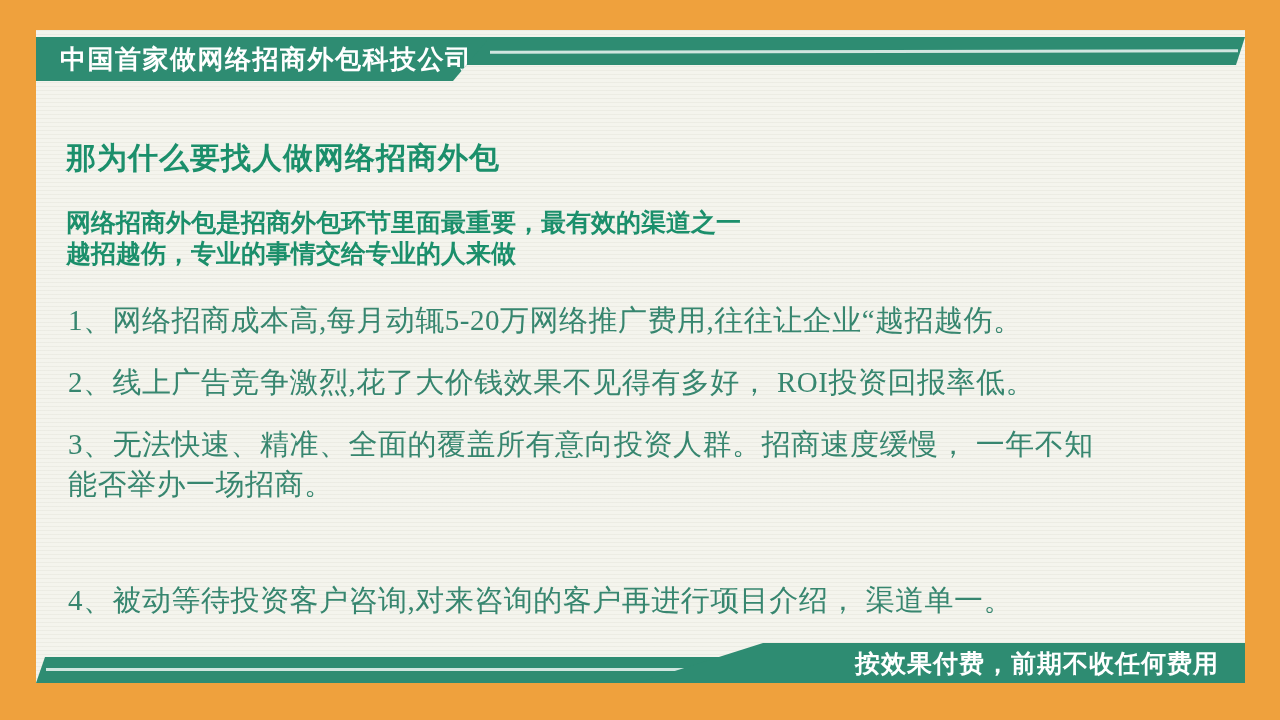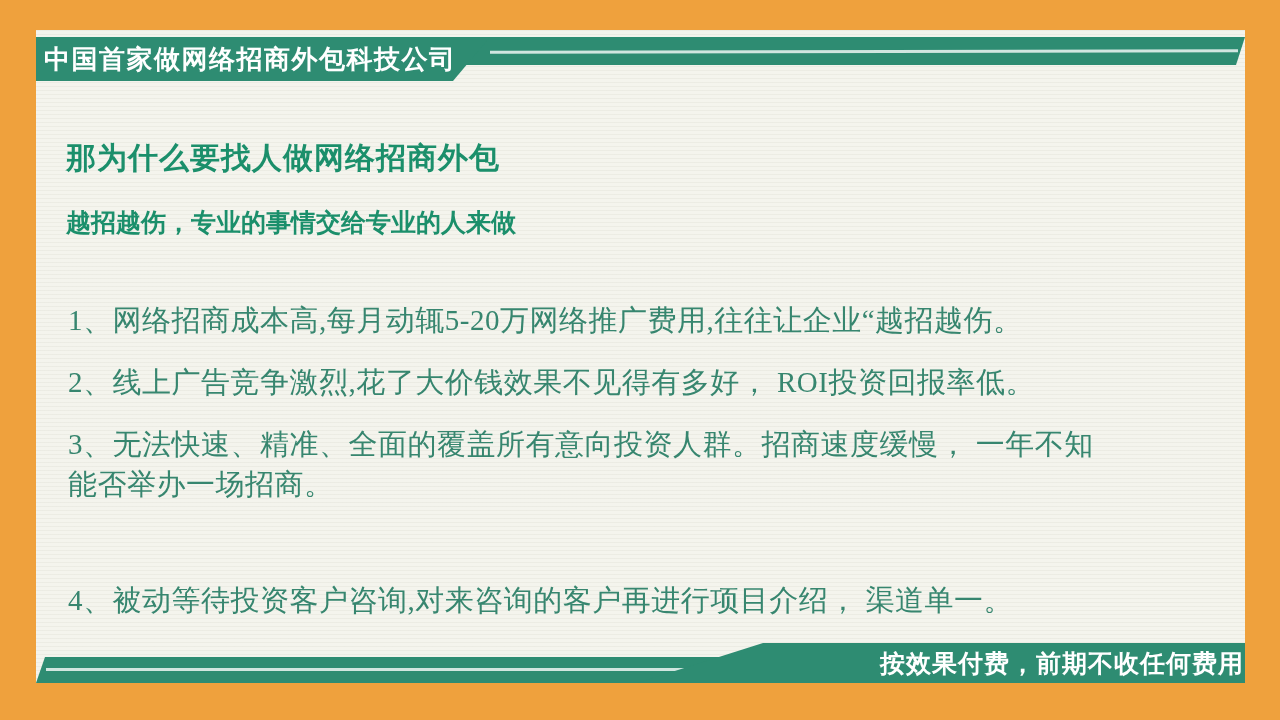--- a/index.html
+++ b/index.html
@@ -21,21 +21,21 @@
     position:absolute;left:36px;top:37px;width:1209px;height:28px;
     clip-path:polygon(0 0,100% 0,calc(100% - 9px) 100%,0 100%);
   }
   .header-tab{
     position:absolute;left:36px;top:37px;width:454px;height:44px;
     clip-path:polygon(0 0,100% 0,calc(100% - 37px) 100%,0 100%);
     display:flex;align-items:center;
   }
   .header-title{
     color:#ffffff;font-weight:bold;font-size:26px;letter-spacing:1.5px;
-    padding-left:8px;white-space:nowrap;
+    padding-left:24px;white-space:nowrap;
   }
   .header-stripe{
     position:absolute;left:490px;top:50px;width:748px;height:3px;
     background:rgba(255,255,255,0.78);
     transform:rotate(-0.12deg);
   }
   
   .page-title{
     position:absolute;left:66px;top:138px;
     font-size:30px;font-weight:bold;letter-spacing:1px;white-space:nowrap;
@@ -60,21 +60,21 @@
     position:absolute;left:36px;top:657px;width:1209px;height:26px;
     clip-path:polygon(9px 0,100% 0,100% 100%,0 100%);
   }
   .footer-tab{
     position:absolute;left:637px;top:643px;width:608px;height:40px;
     clip-path:polygon(126px 0,100% 0,100% 100%,0 100%);
     display:flex;align-items:center;justify-content:flex-end;
   }
   .footer-slogan{
     color:#ffffff;font-weight:bold;font-size:25px;letter-spacing:1px;
-    padding-right:1px;white-space:nowrap;
+    padding-right:26px;white-space:nowrap;
   }
   .footer-stripe{
     position:absolute;left:46px;top:668px;width:674px;height:3px;
     background:rgba(255,255,255,0.78);
   }
 </style>
 </head>
 <body>
 
 <div class="slide">
@@ -85,20 +85,21 @@
 
   <div class="header-band" style="background-color: rgb(46, 140, 114);"></div>
   <div class="header-stripe"></div>
   <div class="header-tab" style="background-color: rgb(46, 140, 114);">
     <span class="header-title">中国首家做网络招商外包科技公司</span>
   </div>
 
   <div class="page-title" style="color: rgb(27, 143, 107);">那为什么要找人做网络招商外包</div>
 
   <div class="subtitle" style="color: rgb(27, 143, 107);">
+    <div>网络招商外包是招商外包环节里面最重要，最有效的渠道之一</div>
     <div>越招越伤，专业的事情交给专业的人来做</div>
   </div>
 
   <div class="points">
     <p class="point p1" style="color: rgb(55, 134, 111);">1、网络招商成本高,每月动辄5-20万网络推广费用,往往让企业“越招越伤。</p>
     <p class="point p2" style="color: rgb(55, 134, 111);">2、线上广告竞争激烈,花了大价钱效果不见得有多好， ROI投资回报率低。</p>
     <p class="point p3" style="color: rgb(55, 134, 111);">3、无法快速、精准、全面的覆盖所有意向投资人群。招商速度缓慢， 一年不知
 能否举办一场招商。</p>
     <p class="point p4" style="color: rgb(55, 134, 111);">4、被动等待投资客户咨询,对来咨询的客户再进行项目介绍， 渠道单一。</p>
   </div>

